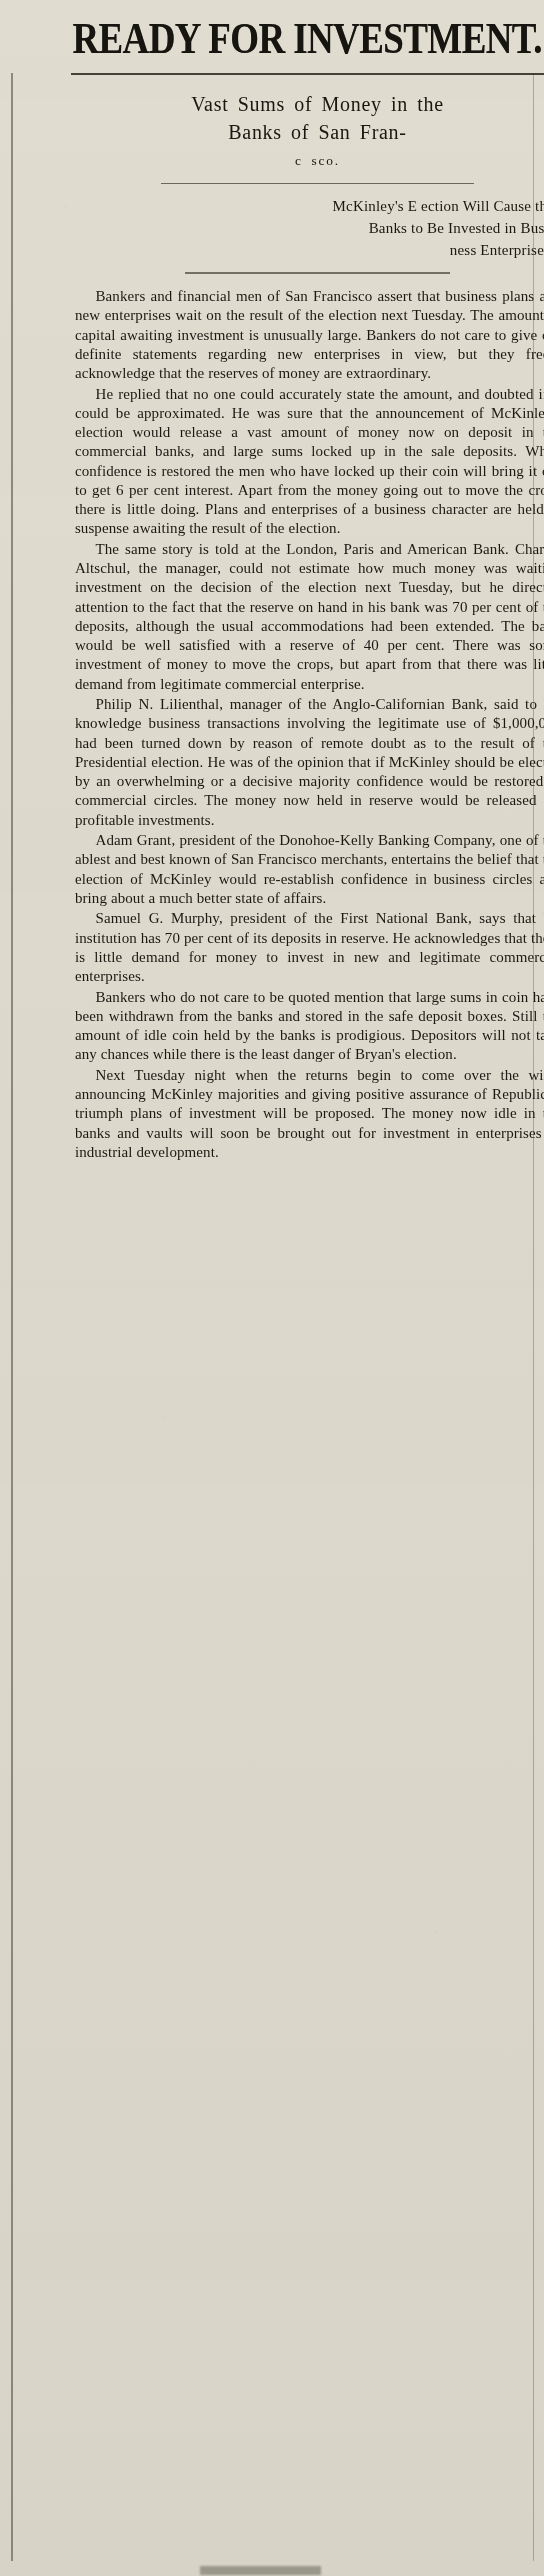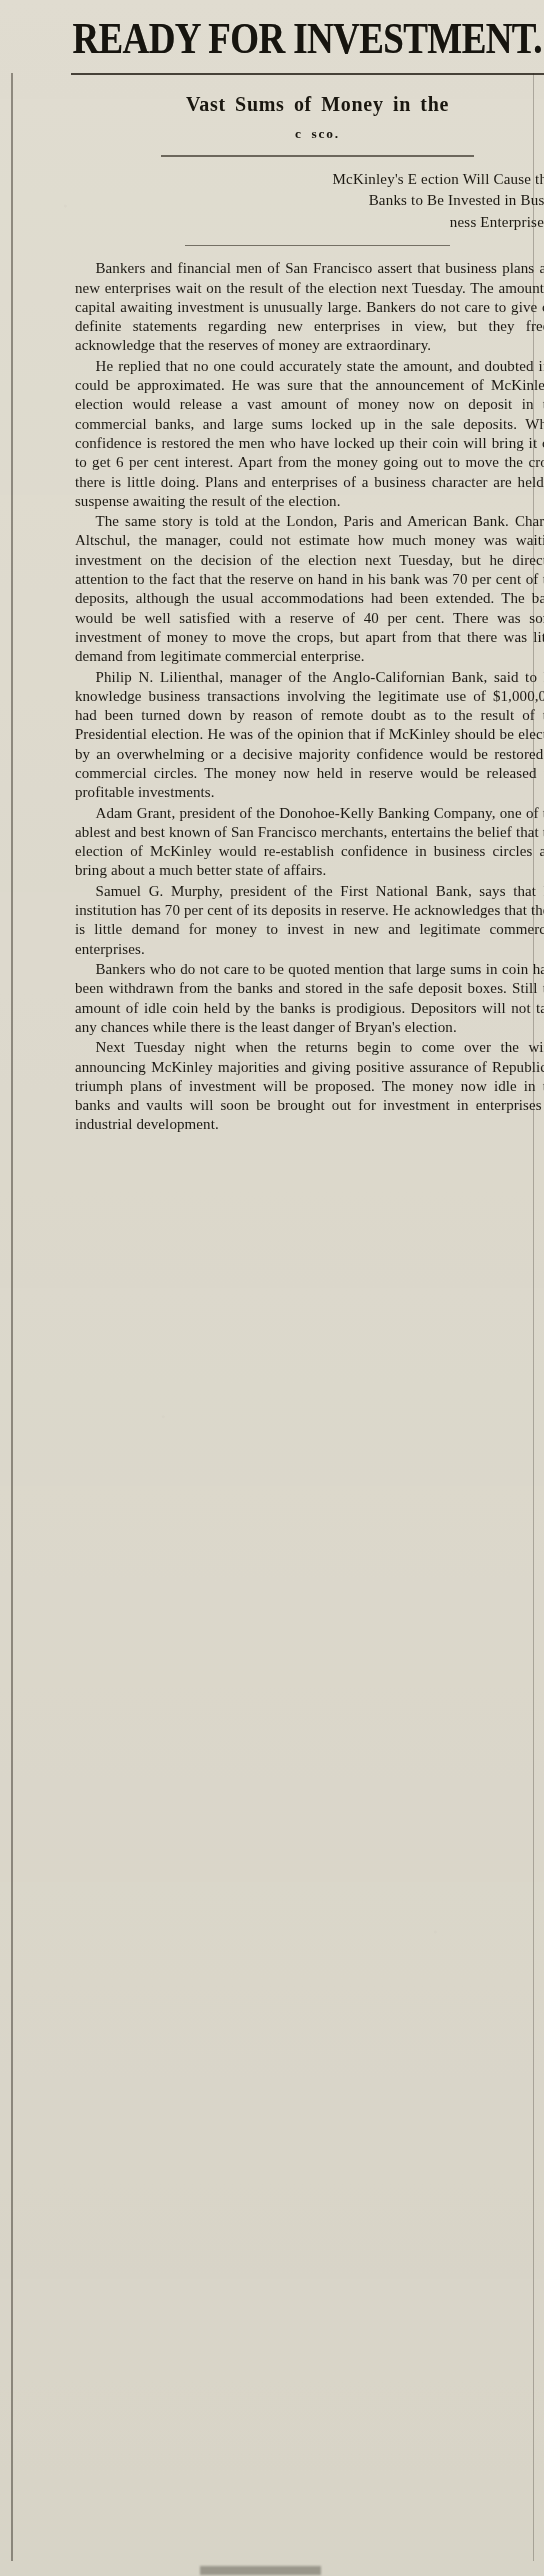--- a/index.html
+++ b/index.html
@@ -78,21 +78,21 @@
     background: #2b261d;
     margin: 20.6px 1.2px 16px 1.2px;
     opacity: .85;
   }
   .deck1 {
     font-size: 20px;
     line-height: 1.38;
     letter-spacing: 0.7px;
     text-align: center;
     color: #1a1710;
-    font-weight: bold;
+    font-weight: normal;
     margin: 3.6px 24px 1.2px 24px;
     word-spacing: 3.6px;
   }
   .deck1-line3 {
     font-size: 13.4px;
     letter-spacing: 1.8px;
     margin-top: 6px;
     color: #1a1710;
   }
   .rule-thin {
@@ -148,20 +148,21 @@
   <div class="rule-right"></div>
 
   <div class="column">
 
     <h1 class="headline">READY FOR INVESTMENT.</h1>
 
     <div class="rule-thick"></div>
 
     <div class="deck1">
       <div>Vast Sums of Money in the</div>
+      <div>Banks of San Fran-</div>
       <div class="deck1-line3">c sco.</div>
     </div>
 
     <div class="rule-thin"></div>
 
     <div class="deck2">
       <div>McKinley's E ection Will Cause the</div>
       <div>Banks to Be Invested in Busi-</div>
       <div>ness Enterprises.</div>
     </div>

